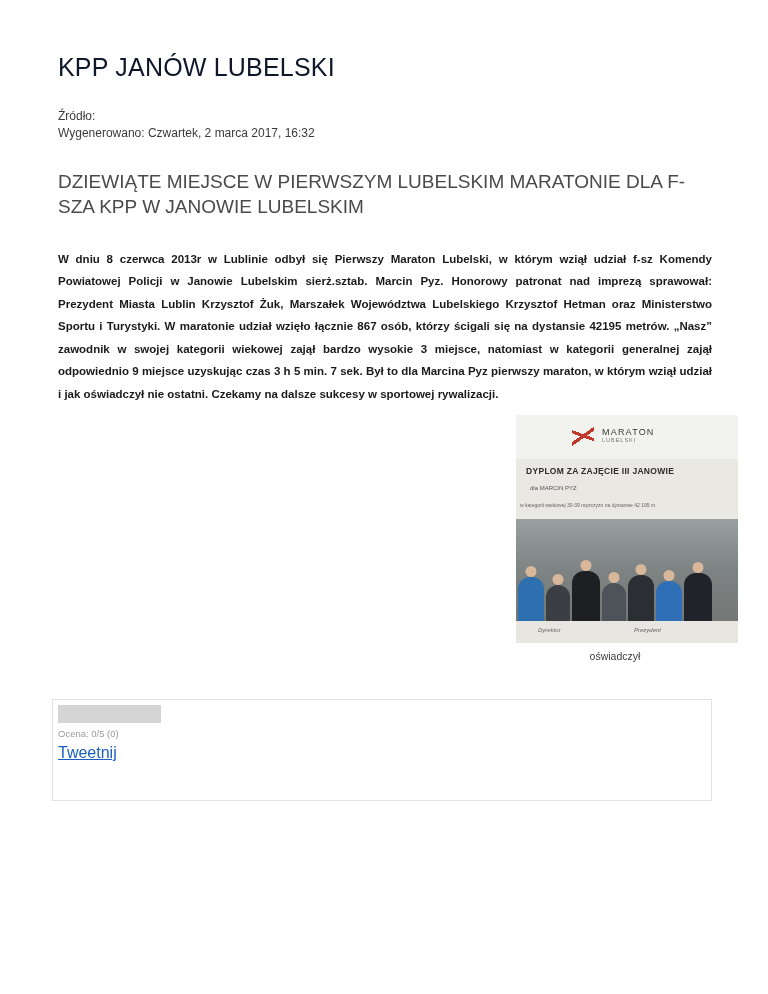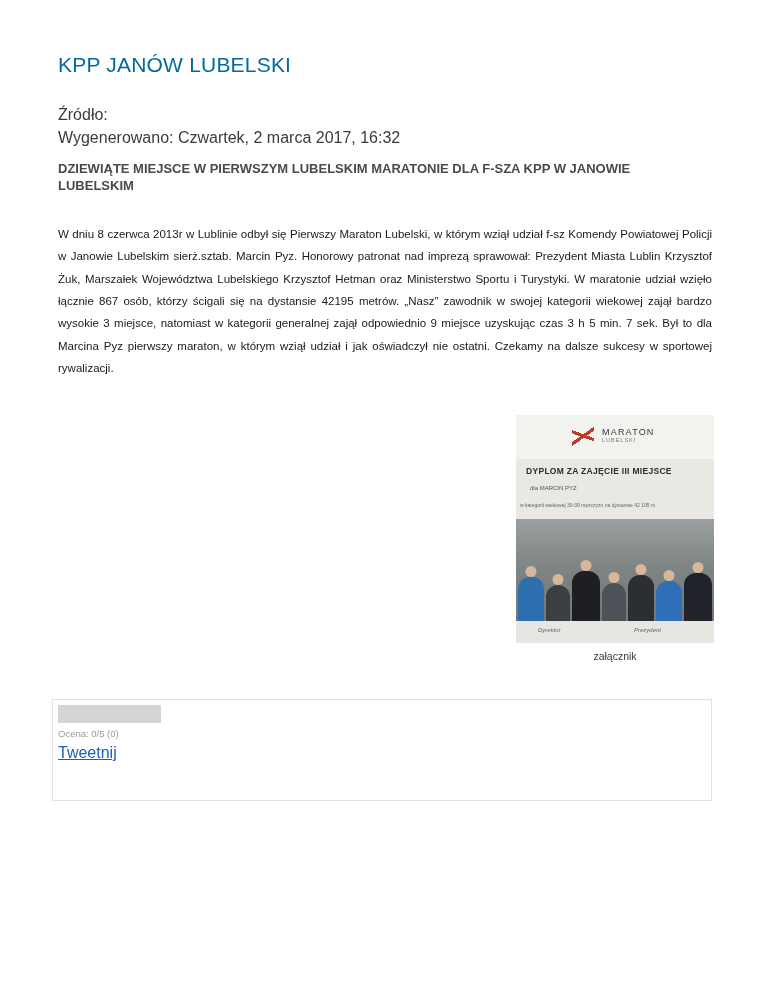--- a/index.html
+++ b/index.html
@@ -15,62 +15,62 @@
     overflow: hidden;
   }
   .page {
     position: relative;
     width: 768px;
     height: 994px;
     box-sizing: border-box;
     padding: 52px 56px 0 58px;
   }
   .site-title {
-    font-size: 21px;
+    font-size: 25px;
     font-weight: 400;
-    color: #0369a1;
+    color: #0f172a;
     letter-spacing: 0.2px;
     margin: 0 0 26px 0;
     line-height: 1.2;
   }
   .meta {
-    font-size: 16px;
+    font-size: 12px;
     line-height: 1.45;
     color: #3b3b3b;
-    margin-bottom: 10px;
+    margin-bottom: 26px;
     word-break: break-all;
   }
   .meta div {
     white-space: pre-wrap;
   }
   .article-title {
-    font-size: 13px;
-    font-weight: 700;
+    font-size: 19px;
+    font-weight: 400;
     color: #4a4a4a;
     line-height: 1.35;
     margin: 0 0 28px 0;
     max-width: 640px;
   }
   .lead {
     font-size: 11.5px;
-    font-weight: normal;
+    font-weight: bold;
     line-height: 1.95;
     color: #1a1a1a;
     text-align: justify;
     margin: 0 0 28px 0;
     max-width: 655px;
   }
   .figure {
     position: absolute;
     left: 516px;
     top: 415px;
     width: 198px;
   }
   .photo {
-    width: 198px;
+    width: 222px;
     height: 228px;
     position: relative;
     overflow: hidden;
     background: #8d8f8a;
   }
   .photo .banner {
     position: absolute;
     left: 0; top: 0;
     width: 100%;
     height: 44px;
@@ -222,21 +222,21 @@
   <div class="figure">
     <div class="photo">
       <div class="banner">
         <div class="mk"></div>
         <div class="bt">
           <span>MARATON</span>
           <small>LUBELSKI</small>
         </div>
       </div>
       <div class="diploma">
-        <div class="d1">DYPLOM ZA ZAJĘCIE III MIEJSCE</div>
+        <div class="d1">DYPLOM ZA ZAJĘCIE III JANOWIE</div>
         <div class="d2">dla                 MARCIN        PYZ</div>
         <div class="d3">w kategorii wiekowej 30-39 mężczyzn na dystansie 42 195 m</div>
       </div>
       <div class="runners">
         <div class="r" style="left:2px;width:26px;height:66px;background:#2e6fb0;">
             <span class="head"></span>
           </div>
         <div class="r" style="left:30px;width:24px;height:58px;background:#3b3f44;">
             <span class="head"></span>
           </div>
@@ -254,21 +254,21 @@
           </div>
         <div class="r" style="left:168px;width:28px;height:70px;background:#20232a;">
             <span class="head"></span>
           </div>
       </div>
       <div class="footer">
         <span class="sig" style="left:22px;">Dyrektor</span>
         <span class="sig" style="left:118px;">Prezydent</span>
       </div>
     </div>
-    <div class="caption">załącznik</div>
+    <div class="caption">oświadczył</div>
   </div>
 
   <div class="bottom-box">
     <div class="rating-bar"></div>
     <div class="rating-text">Ocena: 0/5 (0)</div>
     <a class="tweet-link" href="#">Tweetnij</a>
   </div>
 
 </div>
 

